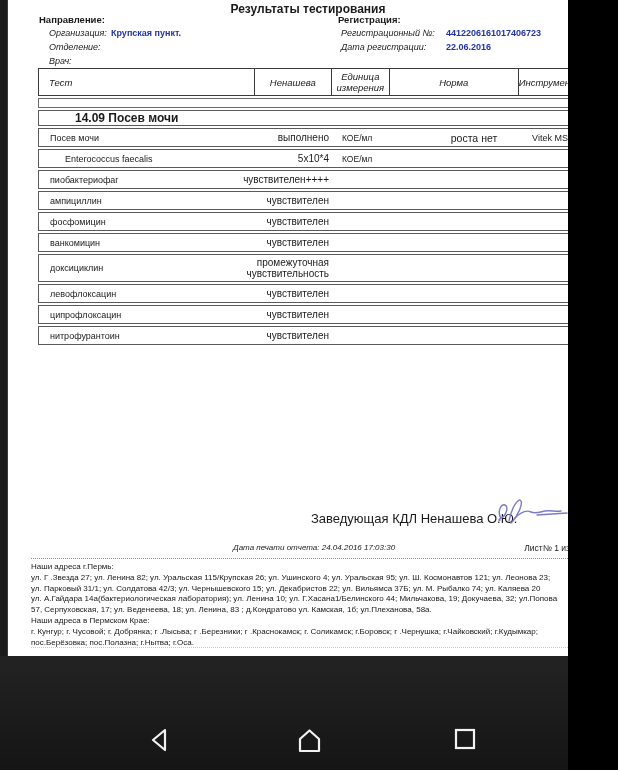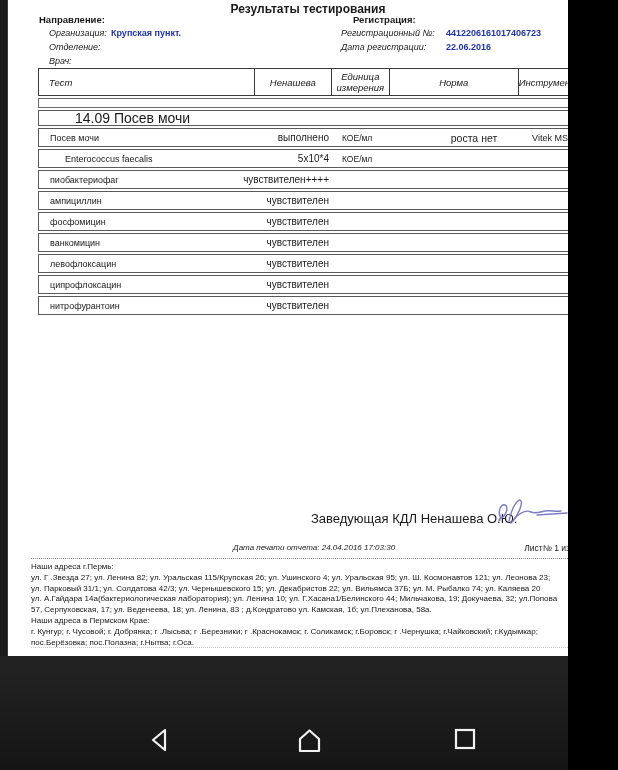--- a/index.html
+++ b/index.html
@@ -26,21 +26,21 @@
   .th.t-result { width: 78px; }
   .th.t-unit { width: 58px; padding: 0 2px; }
   .th.t-norm { width: 130px; }
   .th.t-instr { flex: 1; border-right: none; }
 
   .trow { position: relative; height: 19px; border: 1px solid #5a5a5a; margin-bottom: 2px; background: #fff; }
   .trow.empty { height: 10px; border-color: #6a6a6a; }
   .trow.section { height: 16px; border-color: #5a5a5a; }
   .trow.tall { height: 28px; }
   .section-label { position: absolute; left: 36px; top: 50%; transform: translateY(-50%);
-                   font-size: 14px; font-weight: normal; }
+                   font-size: 12px; font-weight: bold; }
   .cell { position: absolute; top: 0; height: 100%; display: flex; align-items: center;
           font-size: 9px; color: #1a1a1a; }
   .cell-test { left: 11px; }
   .cell-test.indent { left: 26px; }
   .cell-result { left: 170px; width: 120px; justify-content: flex-end; text-align: right;
                  font-size: 10px; line-height: 11px; }
   .cell-unit { left: 303px; font-size: 8.5px; }
   .cell-norm { left: 370px; width: 130px; justify-content: center; font-size: 10.5px; }
   .cell-instr { left: 483px; width: 56px; justify-content: center; font-size: 9px; }
 
@@ -75,21 +75,21 @@
     <div class="doc-title">Результаты тестирования</div>
 
     <div class="hdr-heading" style="left:31px; top:14px;">Направление:</div>
     <div class="hdr-label" style="left:41px; top:28px;">Организация:</div>
     <div class="hdr-value" style="left:103px; top:28px;">Крупская пункт.</div>
     <div class="hdr-label" style="left:41px; top:42px;">Отделение:</div>
     <div class="hdr-value" style="left:103px; top:42px;"></div>
     <div class="hdr-label" style="left:41px; top:56px;">Врач:</div>
     <div class="hdr-value" style="left:103px; top:56px;"></div>
 
-    <div class="hdr-heading" style="left:337px; top:14px;padding-left:8px;">Регистрация:</div>
+    <div class="hdr-heading" style="left:322px; top:14px;padding-left:8px;">Регистрация:</div>
     <div class="hdr-label" style="left:333px; top:28px;">Регистрационный №:</div>
     <div class="hdr-value" style="left:438px; top:28px;">4412206161017406723</div>
     <div class="hdr-label" style="left:333px; top:42px;">Дата регистрации:</div>
     <div class="hdr-value" style="left:438px; top:42px;">22.06.2016</div>
 
     <div class="ttable">
       <div class="thead">
         <div class="th t-test">Тест</div>
         <div class="th t-result">Ненашева</div>
         <div class="th t-unit">Единица измерения</div>
@@ -136,20 +136,27 @@
             <div class="cell cell-norm"></div>
             <div class="cell cell-instr"></div>
           </div>
           <div class="trow">
             <div class="cell cell-test">ванкомицин</div>
             <div class="cell cell-result">чувствителен</div>
             <div class="cell cell-unit"></div>
             <div class="cell cell-norm"></div>
             <div class="cell cell-instr"></div>
           </div>
+          <div class="trow tall">
+            <div class="cell cell-test">доксициклин</div>
+            <div class="cell cell-result">промежуточная чувствительность</div>
+            <div class="cell cell-unit"></div>
+            <div class="cell cell-norm"></div>
+            <div class="cell cell-instr"></div>
+          </div>
           <div class="trow">
             <div class="cell cell-test">левофлоксацин</div>
             <div class="cell cell-result">чувствителен</div>
             <div class="cell cell-unit"></div>
             <div class="cell cell-norm"></div>
             <div class="cell cell-instr"></div>
           </div>
           <div class="trow">
             <div class="cell cell-test">ципрофлоксацин</div>
             <div class="cell cell-result">чувствителен</div>

